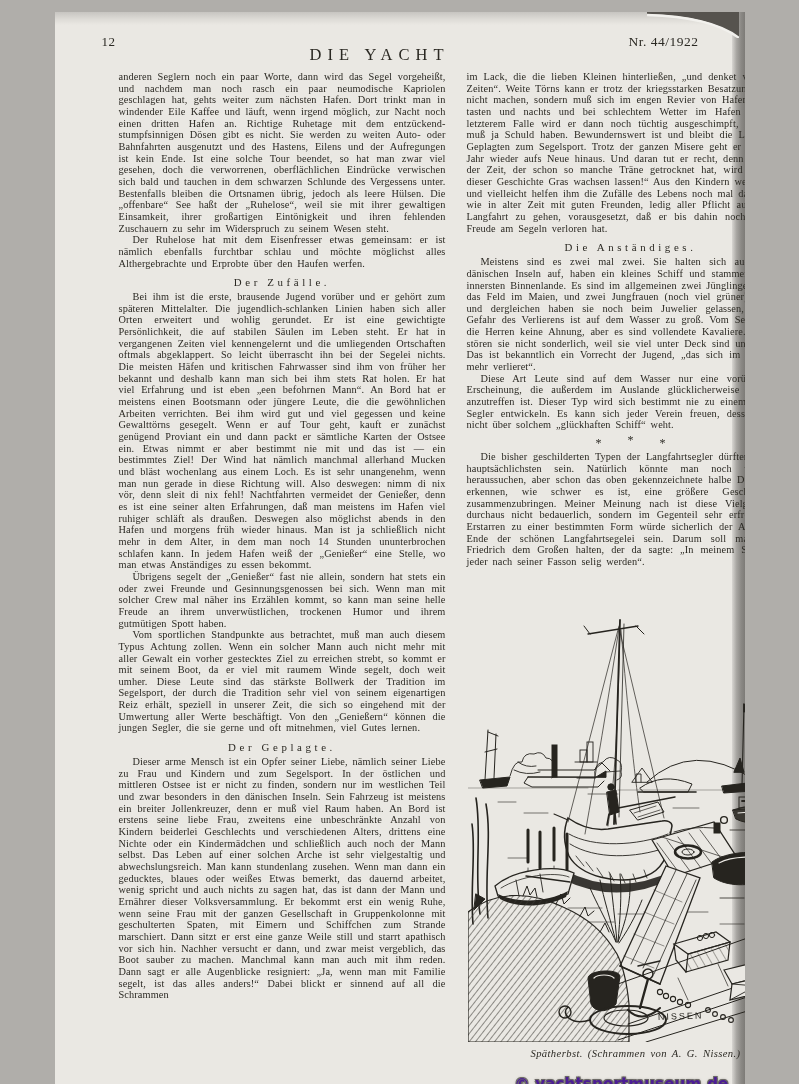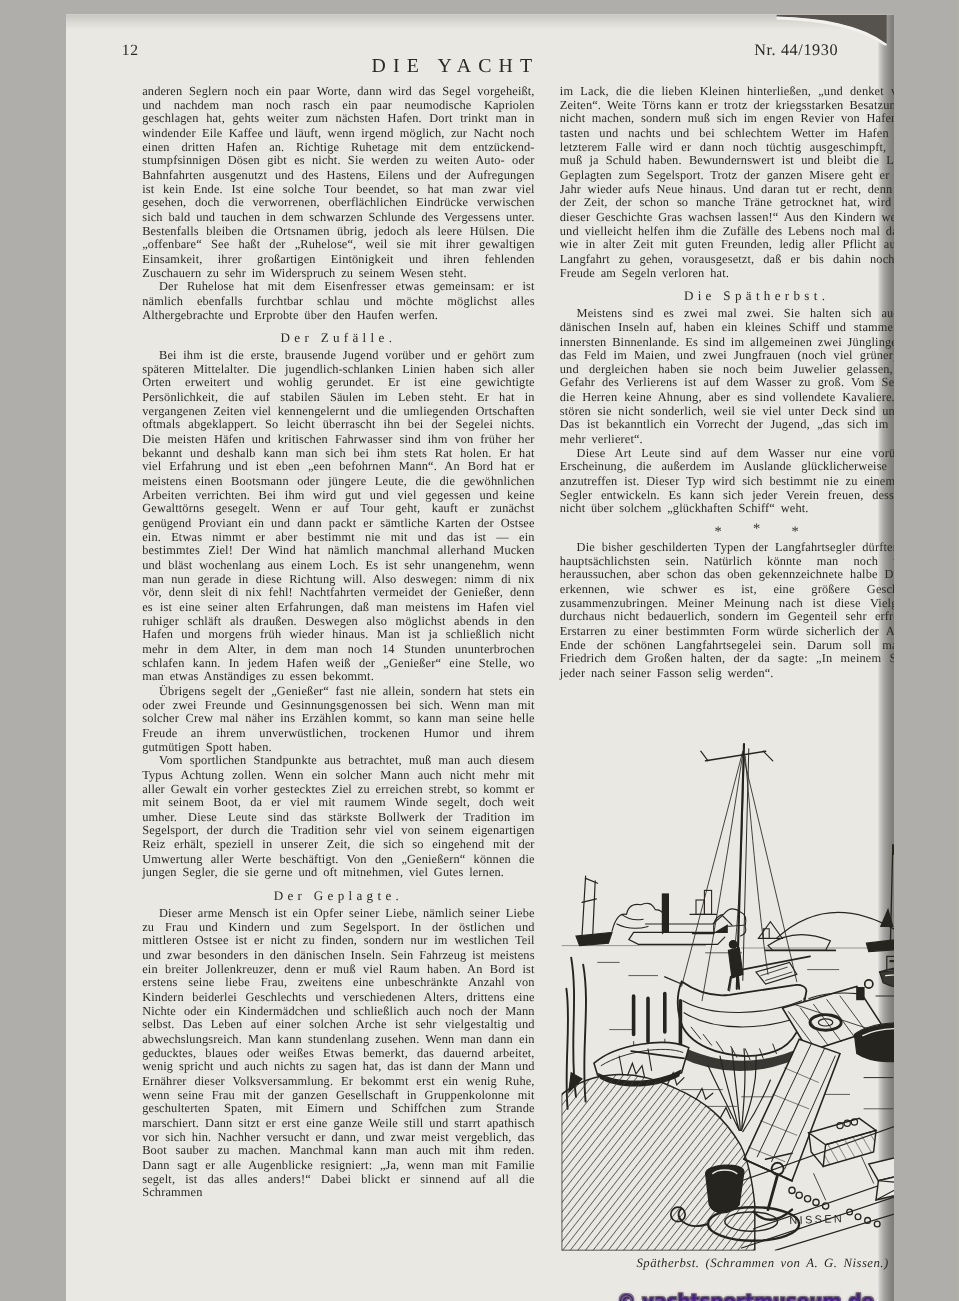--- a/index.html
+++ b/index.html
@@ -54,36 +54,36 @@
   <div class="right-strip"></div>
   <div class="corner-curl">
     <svg width="92" height="26" viewBox="0 0 92 26">
       <path d="M0,0 H92 V26 C70,8 34,3 0,2 Z" fill="#56534e"></path>
       <path d="M0,3 C36,4 70,9 92,26" fill="none" stroke="#f2f1ed" stroke-width="2.4"></path>
     </svg>
   </div>
 
   <div class="hdr-page-no">12</div>
   <div class="hdr-title">DIE YACHT</div>
-  <div class="hdr-issue">Nr. 44/1930</div>
+  <div class="hdr-issue">Nr. 44/1922</div>
 
   <div class="col col-left">
     <p class="cont">anderen Seglern noch ein paar Worte, dann wird das Segel vorgeheißt, und nachdem man noch rasch ein paar neumodische Kapriolen geschlagen hat, gehts weiter zum nächsten Hafen. Dort trinkt man in windender Eile Kaffee und läuft, wenn irgend möglich, zur Nacht noch einen dritten Hafen an. Richtige Ruhetage mit dem entzückend-stumpfsinnigen Dösen gibt es nicht. Sie werden zu weiten Auto- oder Bahnfahrten ausgenutzt und des Hastens, Eilens und der Aufregungen ist kein Ende. Ist eine solche Tour beendet, so hat man zwar viel gesehen, doch die verworrenen, oberflächlichen Eindrücke verwischen sich bald und tauchen in dem schwarzen Schlunde des Vergessens unter. Bestenfalls bleiben die Ortsnamen übrig, jedoch als leere Hülsen. Die „offenbare“ See haßt der „Ruhelose“, weil sie mit ihrer gewaltigen Einsamkeit, ihrer großartigen Eintönigkeit und ihren fehlenden Zuschauern zu sehr im Widerspruch zu seinem Wesen steht.</p>
     <p>Der Ruhelose hat mit dem Eisenfresser etwas gemeinsam: er ist nämlich ebenfalls furchtbar schlau und möchte möglichst alles Althergebrachte und Erprobte über den Haufen werfen.</p>
     <h3>Der Zufälle.</h3>
     <p>Bei ihm ist die erste, brausende Jugend vorüber und er gehört zum späteren Mittelalter. Die jugendlich-schlanken Linien haben sich aller Orten erweitert und wohlig gerundet. Er ist eine gewichtigte Persönlichkeit, die auf stabilen Säulen im Leben steht. Er hat in vergangenen Zeiten viel kennengelernt und die umliegenden Ortschaften oftmals abgeklappert. So leicht überrascht ihn bei der Segelei nichts. Die meisten Häfen und kritischen Fahrwasser sind ihm von früher her bekannt und deshalb kann man sich bei ihm stets Rat holen. Er hat viel Erfahrung und ist eben „een befohrnen Mann“. An Bord hat er meistens einen Bootsmann oder jüngere Leute, die die gewöhnlichen Arbeiten verrichten. Bei ihm wird gut und viel gegessen und keine Gewalttörns gesegelt. Wenn er auf Tour geht, kauft er zunächst genügend Proviant ein und dann packt er sämtliche Karten der Ostsee ein. Etwas nimmt er aber bestimmt nie mit und das ist — ein bestimmtes Ziel! Der Wind hat nämlich manchmal allerhand Mucken und bläst wochenlang aus einem Loch. Es ist sehr unangenehm, wenn man nun gerade in diese Richtung will. Also deswegen: nimm di nix vör, denn sleit di nix fehl! Nachtfahrten vermeidet der Genießer, denn es ist eine seiner alten Erfahrungen, daß man meistens im Hafen viel ruhiger schläft als draußen. Deswegen also möglichst abends in den Hafen und morgens früh wieder hinaus. Man ist ja schließlich nicht mehr in dem Alter, in dem man noch 14 Stunden ununterbrochen schlafen kann. In jedem Hafen weiß der „Genießer“ eine Stelle, wo man etwas Anständiges zu essen bekommt.</p>
     <p>Übrigens segelt der „Genießer“ fast nie allein, sondern hat stets ein oder zwei Freunde und Gesinnungsgenossen bei sich. Wenn man mit solcher Crew mal näher ins Erzählen kommt, so kann man seine helle Freude an ihrem unverwüstlichen, trockenen Humor und ihrem gutmütigen Spott haben.</p>
     <p>Vom sportlichen Standpunkte aus betrachtet, muß man auch diesem Typus Achtung zollen. Wenn ein solcher Mann auch nicht mehr mit aller Gewalt ein vorher gestecktes Ziel zu erreichen strebt, so kommt er mit seinem Boot, da er viel mit raumem Winde segelt, doch weit umher. Diese Leute sind das stärkste Bollwerk der Tradition im Segelsport, der durch die Tradition sehr viel von seinem eigenartigen Reiz erhält, speziell in unserer Zeit, die sich so eingehend mit der Umwertung aller Werte beschäftigt. Von den „Genießern“ können die jungen Segler, die sie gerne und oft mitnehmen, viel Gutes lernen.</p>
     <h3>Der Geplagte.</h3>
     <p>Dieser arme Mensch ist ein Opfer seiner Liebe, nämlich seiner Liebe zu Frau und Kindern und zum Segelsport. In der östlichen und mittleren Ostsee ist er nicht zu finden, sondern nur im westlichen Teil und zwar besonders in den dänischen Inseln. Sein Fahrzeug ist meistens ein breiter Jollenkreuzer, denn er muß viel Raum haben. An Bord ist erstens seine liebe Frau, zweitens eine unbeschränkte Anzahl von Kindern beiderlei Geschlechts und verschiedenen Alters, drittens eine Nichte oder ein Kindermädchen und schließlich auch noch der Mann selbst. Das Leben auf einer solchen Arche ist sehr vielgestaltig und abwechslungsreich. Man kann stundenlang zusehen. Wenn man dann ein geducktes, blaues oder weißes Etwas bemerkt, das dauernd arbeitet, wenig spricht und auch nichts zu sagen hat, das ist dann der Mann und Ernährer dieser Volksversammlung. Er bekommt erst ein wenig Ruhe, wenn seine Frau mit der ganzen Gesellschaft in Gruppenkolonne mit geschulterten Spaten, mit Eimern und Schiffchen zum Strande marschiert. Dann sitzt er erst eine ganze Weile still und starrt apathisch vor sich hin. Nachher versucht er dann, und zwar meist vergeblich, das Boot sauber zu machen. Manchmal kann man auch mit ihm reden. Dann sagt er alle Augenblicke resigniert: „Ja, wenn man mit Familie segelt, ist das alles anders!“ Dabei blickt er sinnend auf all die Schrammen</p>
   </div>
 
   <div class="col col-right">
     <p class="cont">im Lack, die die lieben Kleinen hinterließen, „und denket vergangener Zeiten“. Weite Törns kann er trotz der kriegsstarken Besatzung natürlich nicht machen, sondern muß sich im engen Revier von Hafen zu Hafen tasten und nachts und bei schlechtem Wetter im Hafen liegen. In letzterem Falle wird er dann noch tüchtig ausgeschimpft, denn einer muß ja Schuld haben. Bewundernswert ist und bleibt die Liebe dieses Geplagten zum Segelsport. Trotz der ganzen Misere geht er doch jedes Jahr wieder aufs Neue hinaus. Und daran tut er recht, denn „der Zahn der Zeit, der schon so manche Träne getrocknet hat, wird auch über dieser Geschichte Gras wachsen lassen!“ Aus den Kindern werden Leute und vielleicht helfen ihm die Zufälle des Lebens noch mal dazu, wieder wie in alter Zeit mit guten Freunden, ledig aller Pflicht auf fröhliche Langfahrt zu gehen, vorausgesetzt, daß er bis dahin noch nicht die Freude am Segeln verloren hat.</p>
-    <h3>Die Spätherbst.</h3>
+    <h3>Die Anständiges.</h3>
     <p>Meistens sind es zwei mal zwei. Sie halten sich auch in den dänischen Inseln auf, haben ein kleines Schiff und stammen aus dem innersten Binnenlande. Es sind im allgemeinen zwei Jünglinge, grün wie das Feld im Maien, und zwei Jungfrauen (noch viel grüner). Eheringe und dergleichen haben sie noch beim Juwelier gelassen, denn die Gefahr des Verlierens ist auf dem Wasser zu groß. Vom Segeln haben die Herren keine Ahnung, aber es sind vollendete Kavaliere. Im Hafen stören sie nicht sonderlich, weil sie viel unter Deck sind und schlafen. Das ist bekanntlich ein Vorrecht der Jugend, „das sich im Alter dann mehr verlieret“.</p>
     <p>Diese Art Leute sind auf dem Wasser nur eine vorübergehende Erscheinung, die außerdem im Auslande glücklicherweise nur selten anzutreffen ist. Dieser Typ wird sich bestimmt nie zu einem honorigen Segler entwickeln. Es kann sich jeder Verein freuen, dessen Stander nicht über solchem „glückhaften Schiff“ weht.</p>
     <div class="separator">
       <span>*</span><span>*</span><span>*</span>
     </div>
     <p>Die bisher geschilderten Typen der Langfahrtsegler dürften wohl die hauptsächlichsten sein. Natürlich könnte man noch viel mehr heraussuchen, aber schon das oben gekennzeichnete halbe Dutzend läßt erkennen, wie schwer es ist, eine größere Geschwaderfahrt zusammenzubringen. Meiner Meinung nach ist diese Vielgestaltigkeit durchaus nicht bedauerlich, sondern im Gegenteil sehr erfreulich. Ein Erstarren zu einer bestimmten Form würde sicherlich der Anfang vom Ende der schönen Langfahrtsegelei sein. Darum soll man es mit Friedrich dem Großen halten, der da sagte: „In meinem Staate kann jeder nach seiner Fasson selig werden“.</p>
   </div>
 
   <figure class="figure">
     <svg width="348" height="430" viewBox="0 0 348 430">

